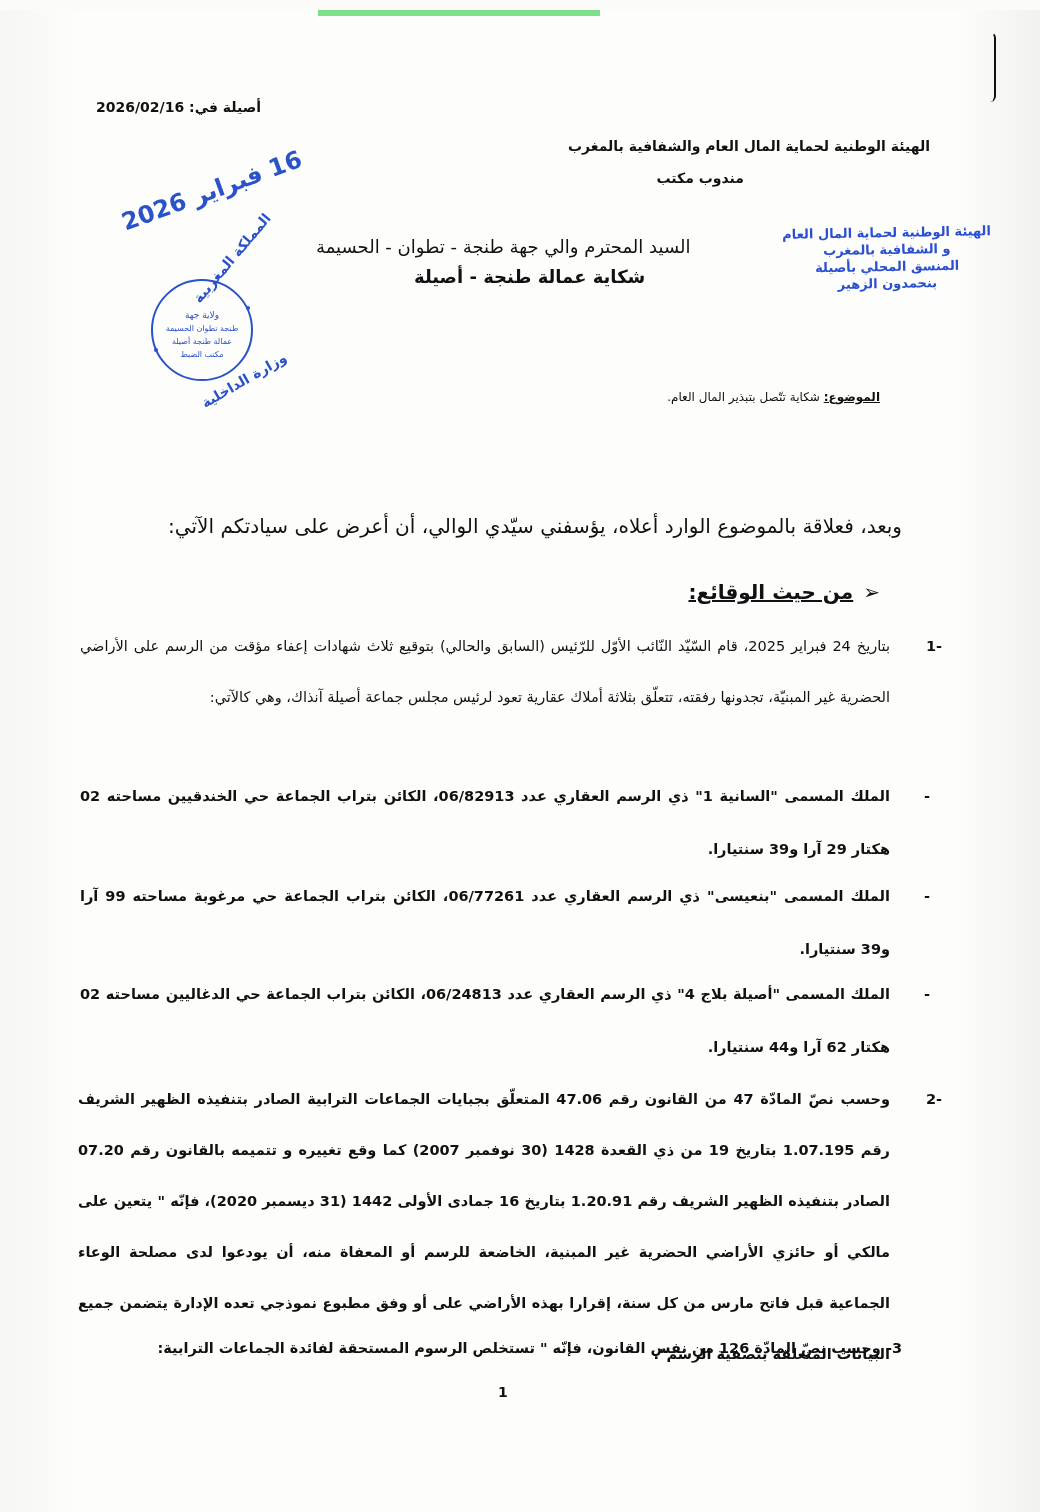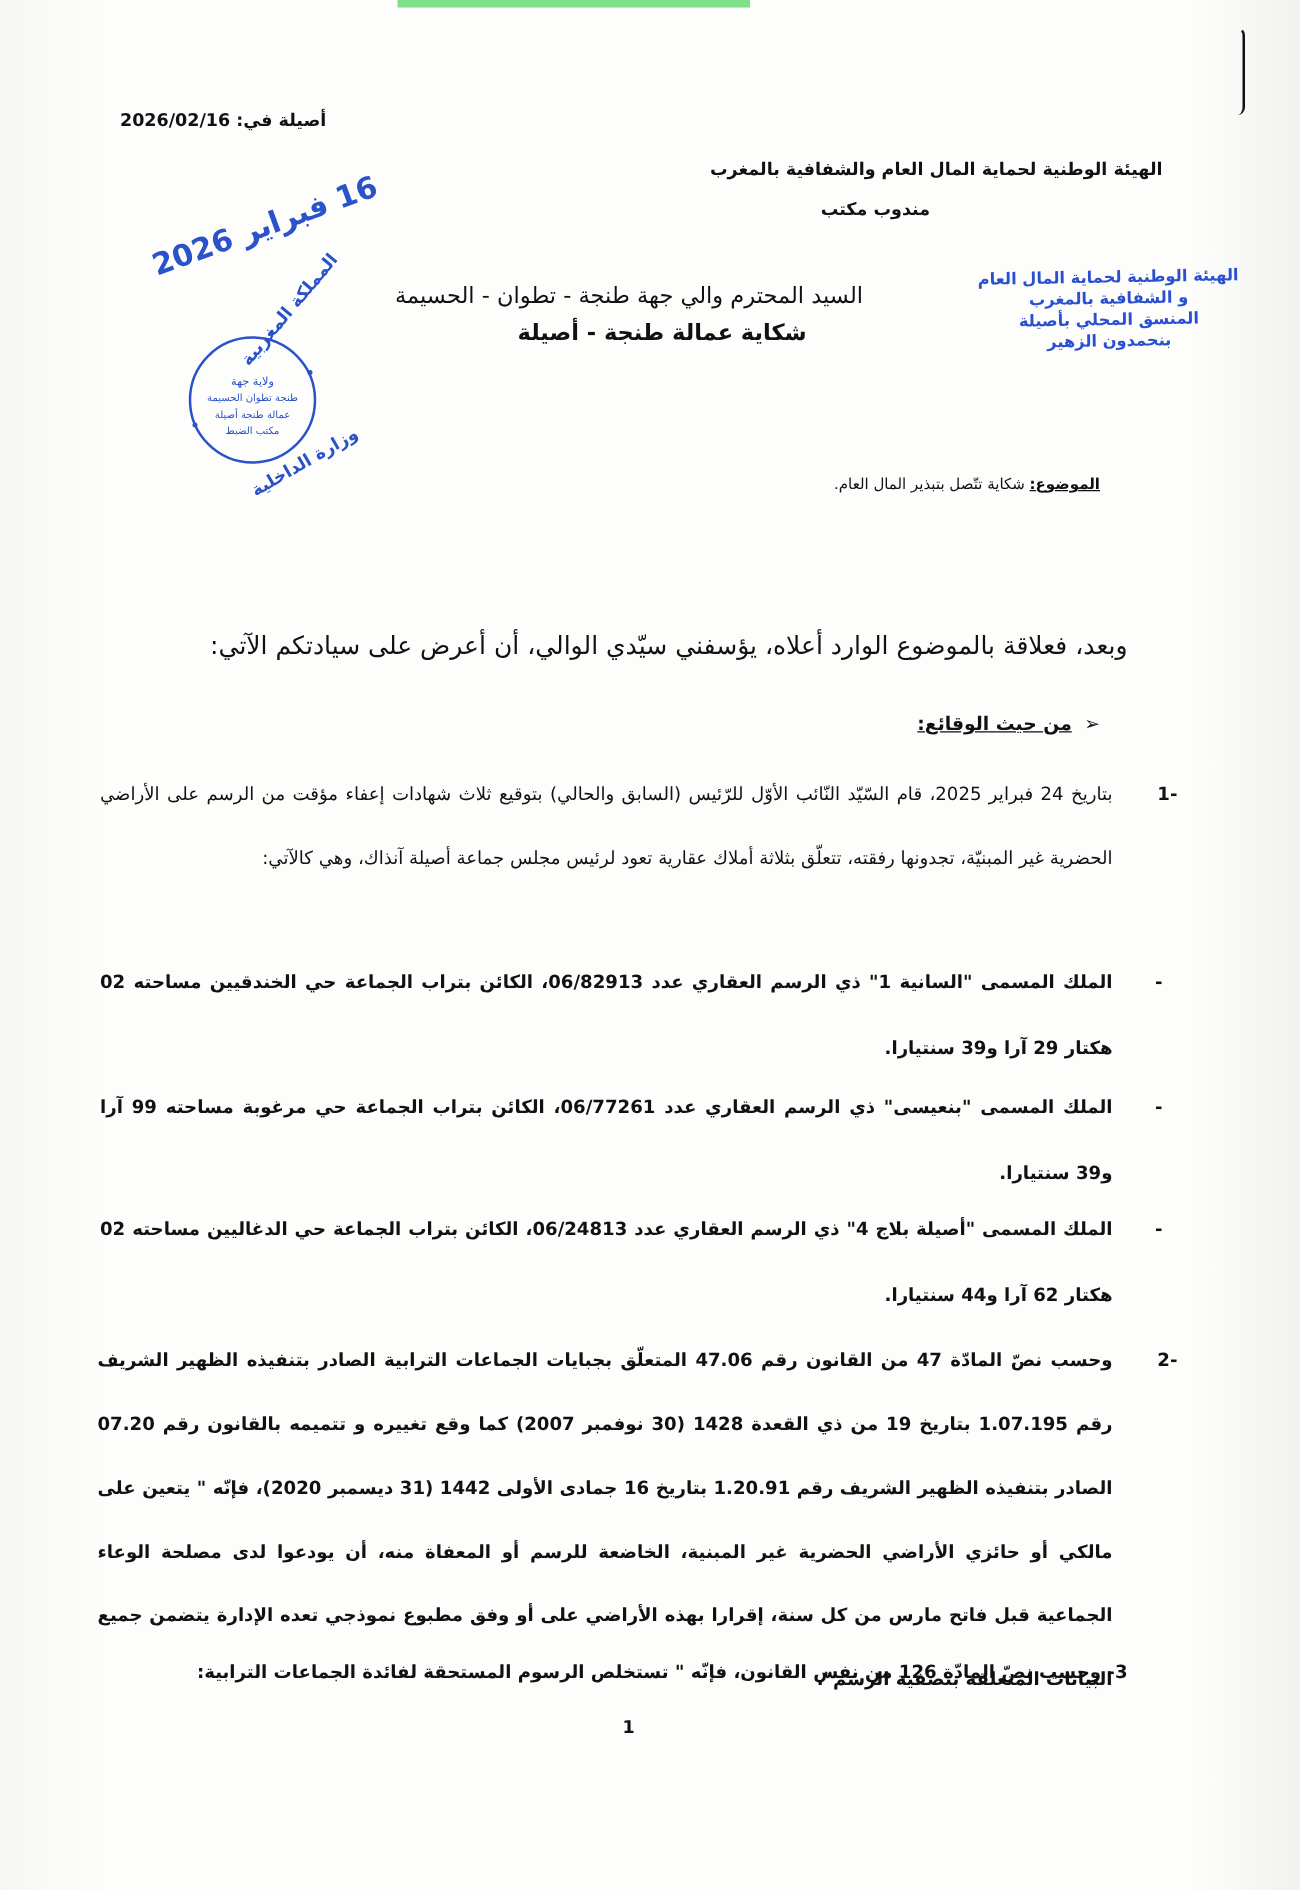--- a/index.html
+++ b/index.html
@@ -2,21 +2,21 @@
 <html><head>
   <meta charset="utf-8">
   <style>
     html, body { margin: 0; padding: 0; }
     body {
       width: 1040px; height: 1512px; position: relative; overflow: hidden;
       background: #fbfbfa;
       font-family: "DejaVu Sans", sans-serif;
       color: #111;
     }
-    .page { position: absolute; inset: 0; background: linear-gradient(90deg,#f6f6f4 0%,#fdfdfc 8%,#fdfdfc 92%,#f1f1ef 100%); }
+    .page { position: absolute; inset: 0; background: linear-gradient(90deg,#f6f6f4 0%,#fdfdfc 8%,#fdfdfc 92%,#f1f1ef 100%); margin-top: 10px; }
     .green-strip { position: absolute; left: 318px; top: 0; width: 282px; height: 6px; background: #7fe08a; }
     .bracket { position: absolute; left: 986px; top: 22px; width: 8px; height: 68px; border-right: 2px solid #111; border-top: 2px solid transparent; border-radius: 0 6px 6px 0; }
     .abs { position: absolute; white-space: nowrap; }
 
     .date-line { left: 96px; top: 89px; font-size: 14px; font-weight: bold; direction: rtl; }
     .org-line1 { right: 110px; top: 128px; font-size: 14px; font-weight: bold; direction: rtl; }
     .org-line2 { right: 296px; top: 160px; font-size: 14px; font-weight: bold; direction: rtl; }
 
     .addr1 { left: 316px; top: 226px; font-size: 18px; font-weight: normal; direction: rtl; text-align: right; }
     .addr2 { left: 414px; top: 256px; font-size: 18px; font-weight: bold; direction: rtl; }
@@ -24,21 +24,21 @@
     .blue-stamp { left: 772px; top: 214px; width: 230px; color: #2a4fd0; font-size: 13px; line-height: 17px; text-align: center; direction: rtl; font-weight: bold; transform: rotate(-1deg); }
     .date-stamp { left: 118px; top: 200px; color: #2a52c9; font-size: 24px; font-weight: bold; transform: rotate(-20deg); transform-origin: left top; direction: rtl; letter-spacing: 1px; }
     .round-stamp { position: absolute; left: 142px; top: 258px; width: 120px; height: 120px; }
     .round-stamp svg { width: 120px; height: 120px; }
 
     .subject { right: 160px; top: 380px; font-size: 12px; direction: rtl; }
     .subject .lbl { text-decoration: underline; font-weight: bold; }
     .greeting { right: 258px; top: 452px; font-size: 18px; font-weight: bold; text-decoration: underline; direction: rtl; }
     .intro { right: 138px; top: 504px; font-size: 20px; direction: rtl; }
 
-    .section-head { right: 160px; top: 570px; font-size: 15px; font-weight: bold; direction: rtl; }
+    .section-head { right: 160px; top: 570px; font-size: 20px; font-weight: bold; direction: rtl; }
     .section-head .txt { text-decoration: underline; }
     .section-head .arrow { display: inline-block; margin-left: 10px; font-weight: normal; }
 
     .para { position: absolute; direction: rtl; text-align: justify; text-align-last: right; font-size: 14.5px; }
     .p1 { right: 150px; left: 80px; top: 611px; line-height: 51px; }
     .p1 .num { position: absolute; right: -52px; top: 0; font-weight: bold; }
 
     .bullet { position: absolute; right: 150px; left: 80px; direction: rtl; font-size: 14.5px; font-weight: bold; line-height: 53px; text-align: justify; text-align-last: right; }
     .bullet .dash { position: absolute; right: -40px; top: 0; }
     .b1 { top: 760px; }

